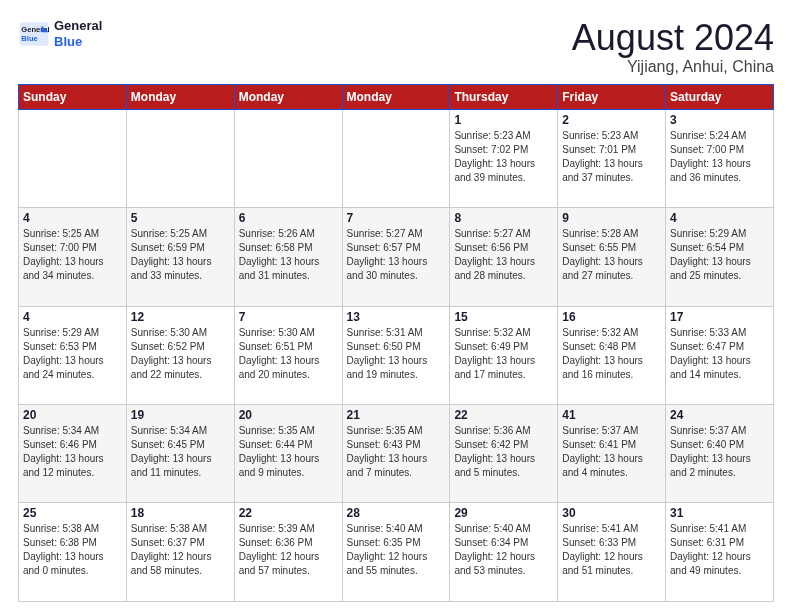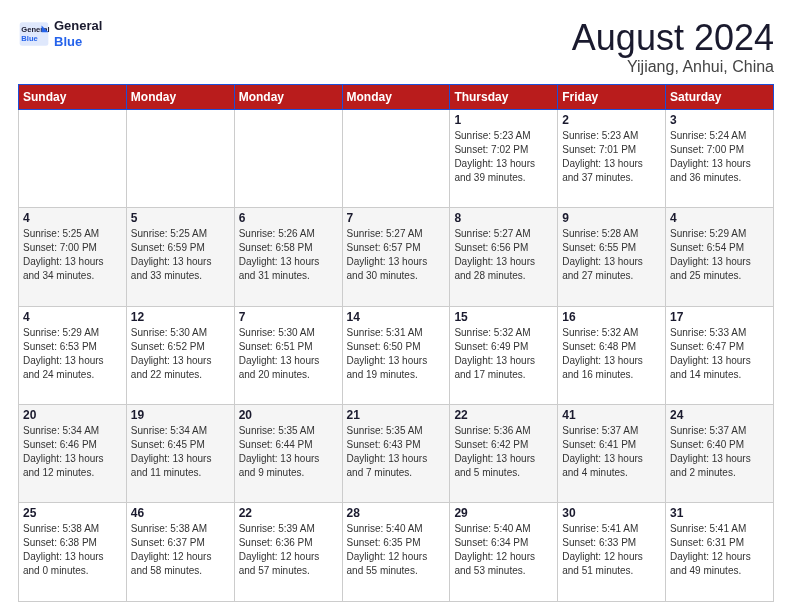--- a/index.html
+++ b/index.html
@@ -180,21 +180,21 @@
           </td>
           <td>
             <span class="day-number">12</span>
             <div class="day-info">Sunrise: 5:30 AM<br>Sunset: 6:52 PM<br>Daylight: 13 hours<br>and 22 minutes.</div>
           </td>
           <td>
             <span class="day-number">7</span>
             <div class="day-info">Sunrise: 5:30 AM<br>Sunset: 6:51 PM<br>Daylight: 13 hours<br>and 20 minutes.</div>
           </td>
           <td>
-            <span class="day-number">14</span>
+            <span class="day-number">13</span>
             <div class="day-info">Sunrise: 5:31 AM<br>Sunset: 6:50 PM<br>Daylight: 13 hours<br>and 19 minutes.</div>
           </td>
           <td>
             <span class="day-number">15</span>
             <div class="day-info">Sunrise: 5:32 AM<br>Sunset: 6:49 PM<br>Daylight: 13 hours<br>and 17 minutes.</div>
           </td>
           <td>
             <span class="day-number">16</span>
             <div class="day-info">Sunrise: 5:32 AM<br>Sunset: 6:48 PM<br>Daylight: 13 hours<br>and 16 minutes.</div>
           </td>
@@ -232,21 +232,21 @@
             <span class="day-number">24</span>
             <div class="day-info">Sunrise: 5:37 AM<br>Sunset: 6:40 PM<br>Daylight: 13 hours<br>and 2 minutes.</div>
           </td>
         </tr>
         <tr>
           <td>
             <span class="day-number">25</span>
             <div class="day-info">Sunrise: 5:38 AM<br>Sunset: 6:38 PM<br>Daylight: 13 hours<br>and 0 minutes.</div>
           </td>
           <td>
-            <span class="day-number">46</span>
+            <span class="day-number">18</span>
             <div class="day-info">Sunrise: 5:38 AM<br>Sunset: 6:37 PM<br>Daylight: 12 hours<br>and 58 minutes.</div>
           </td>
           <td>
             <span class="day-number">22</span>
             <div class="day-info">Sunrise: 5:39 AM<br>Sunset: 6:36 PM<br>Daylight: 12 hours<br>and 57 minutes.</div>
           </td>
           <td>
             <span class="day-number">28</span>
             <div class="day-info">Sunrise: 5:40 AM<br>Sunset: 6:35 PM<br>Daylight: 12 hours<br>and 55 minutes.</div>
           </td>

